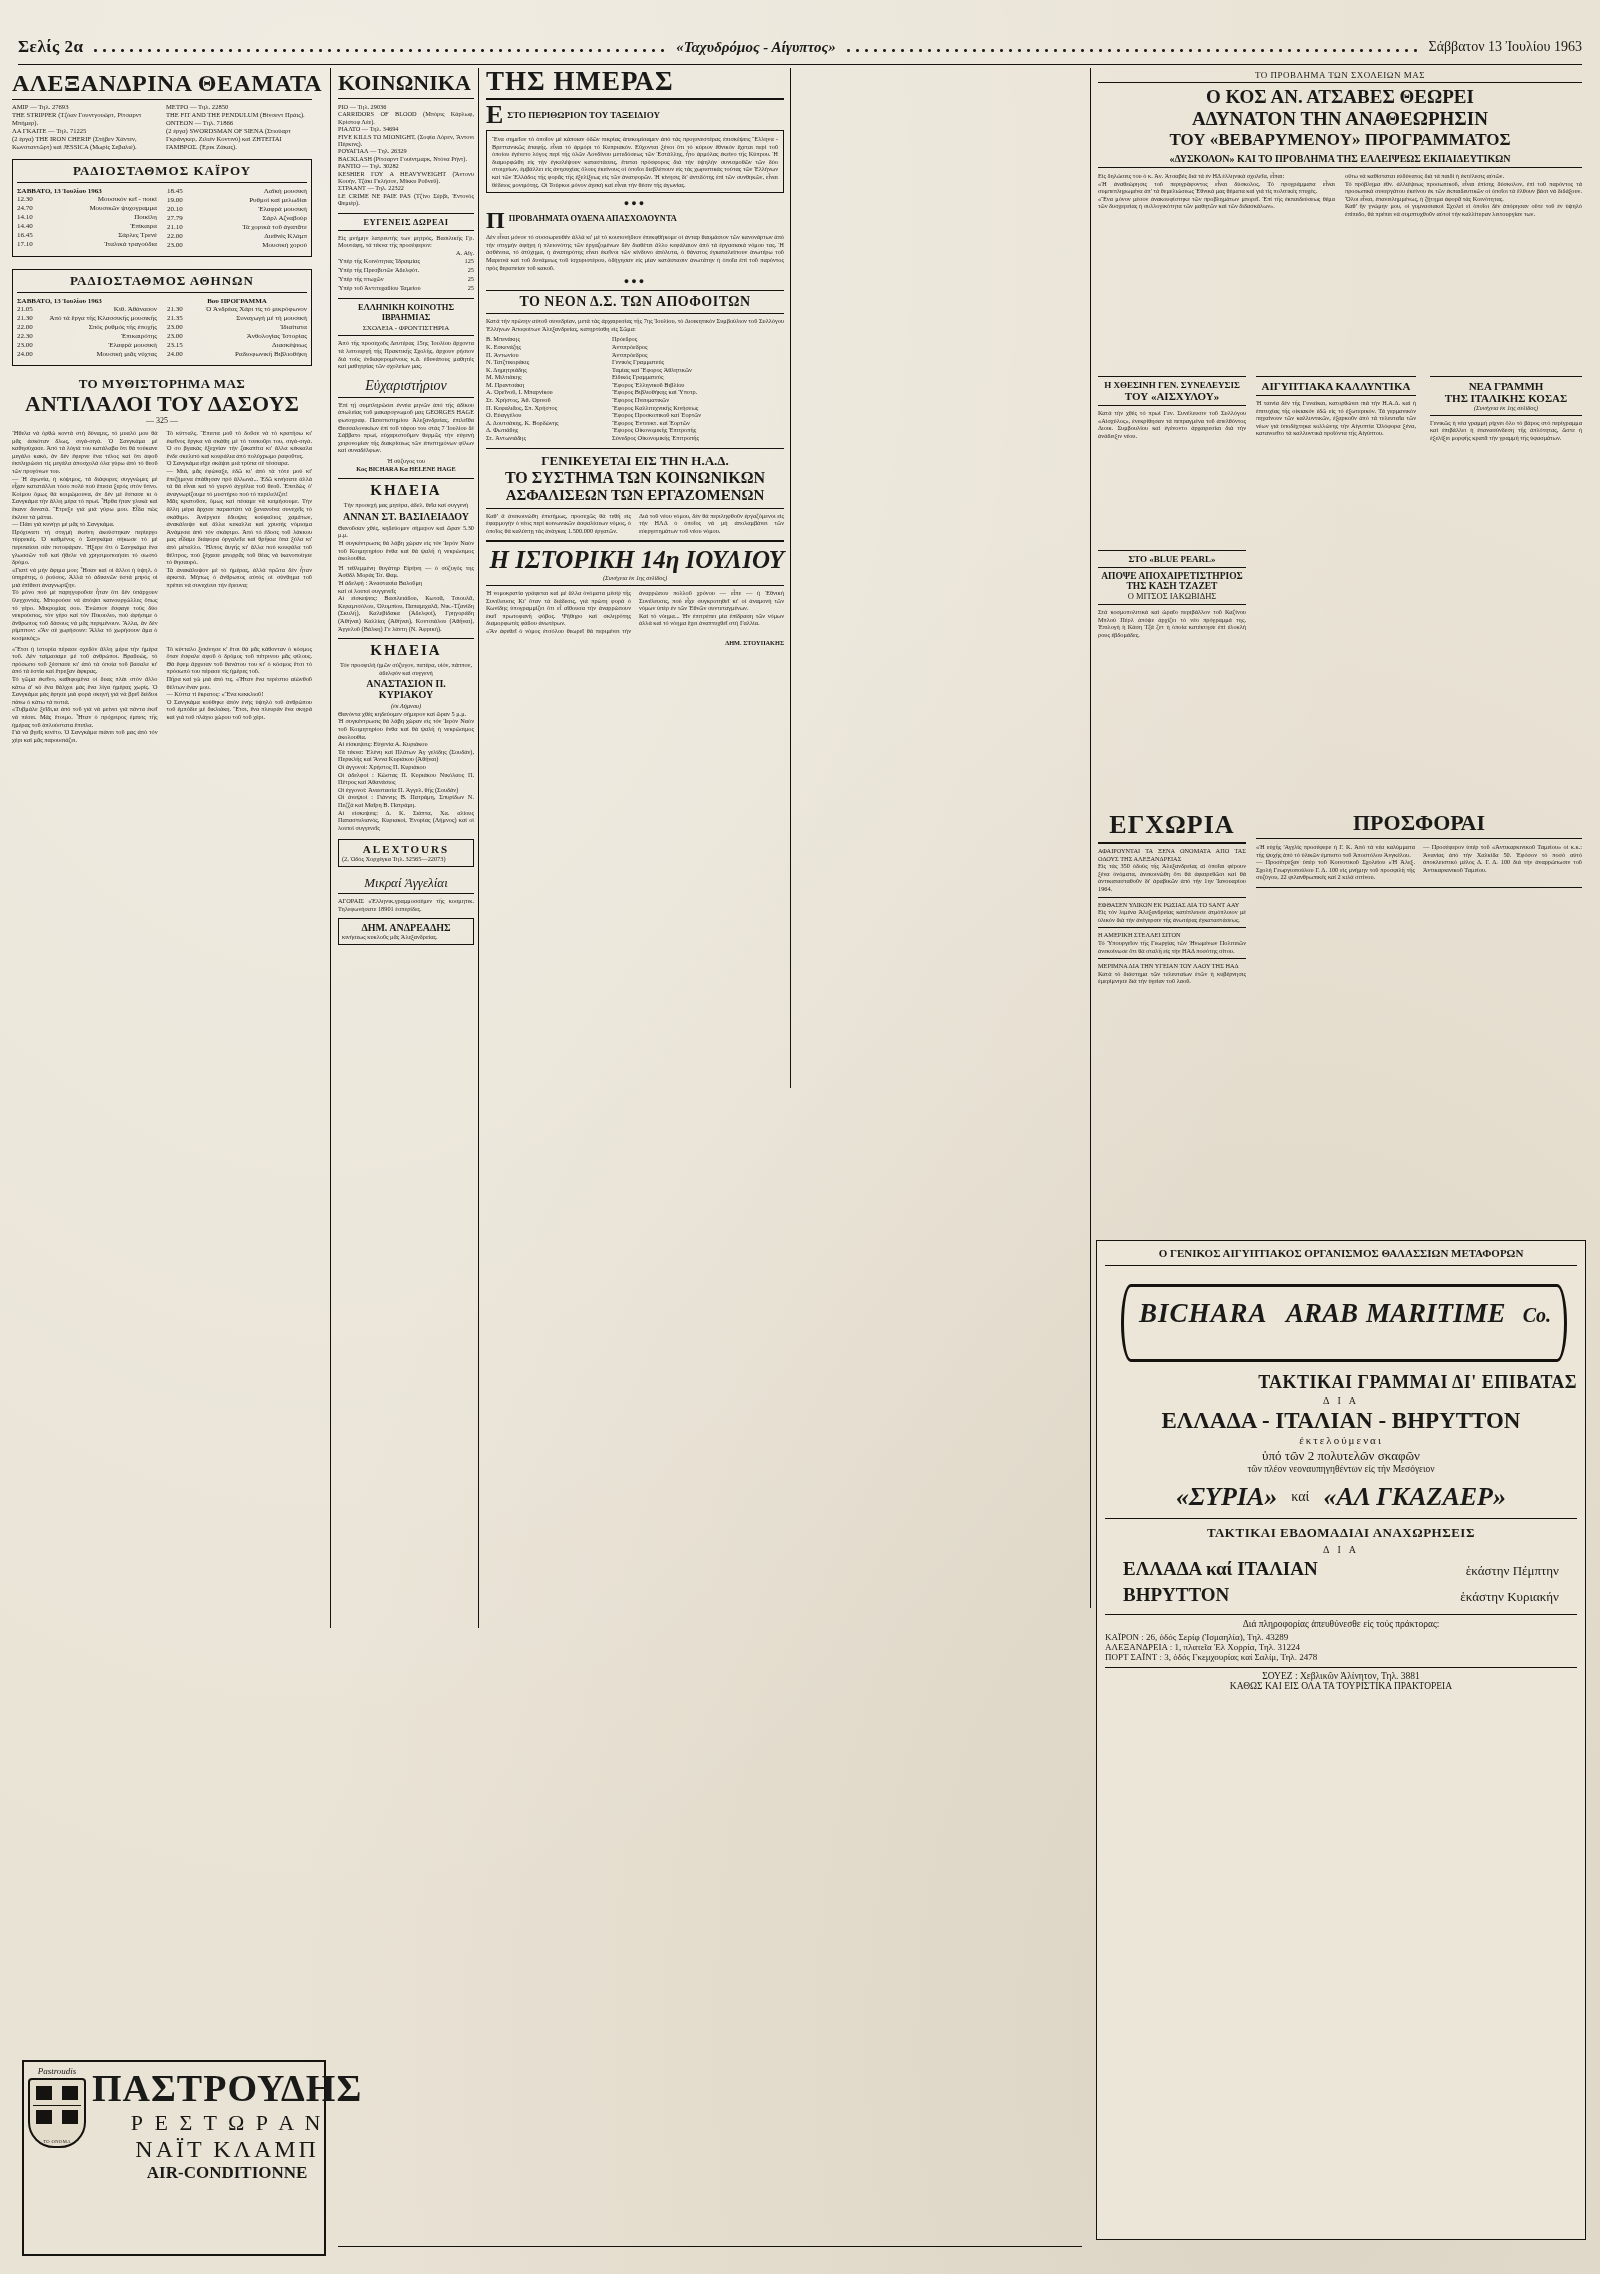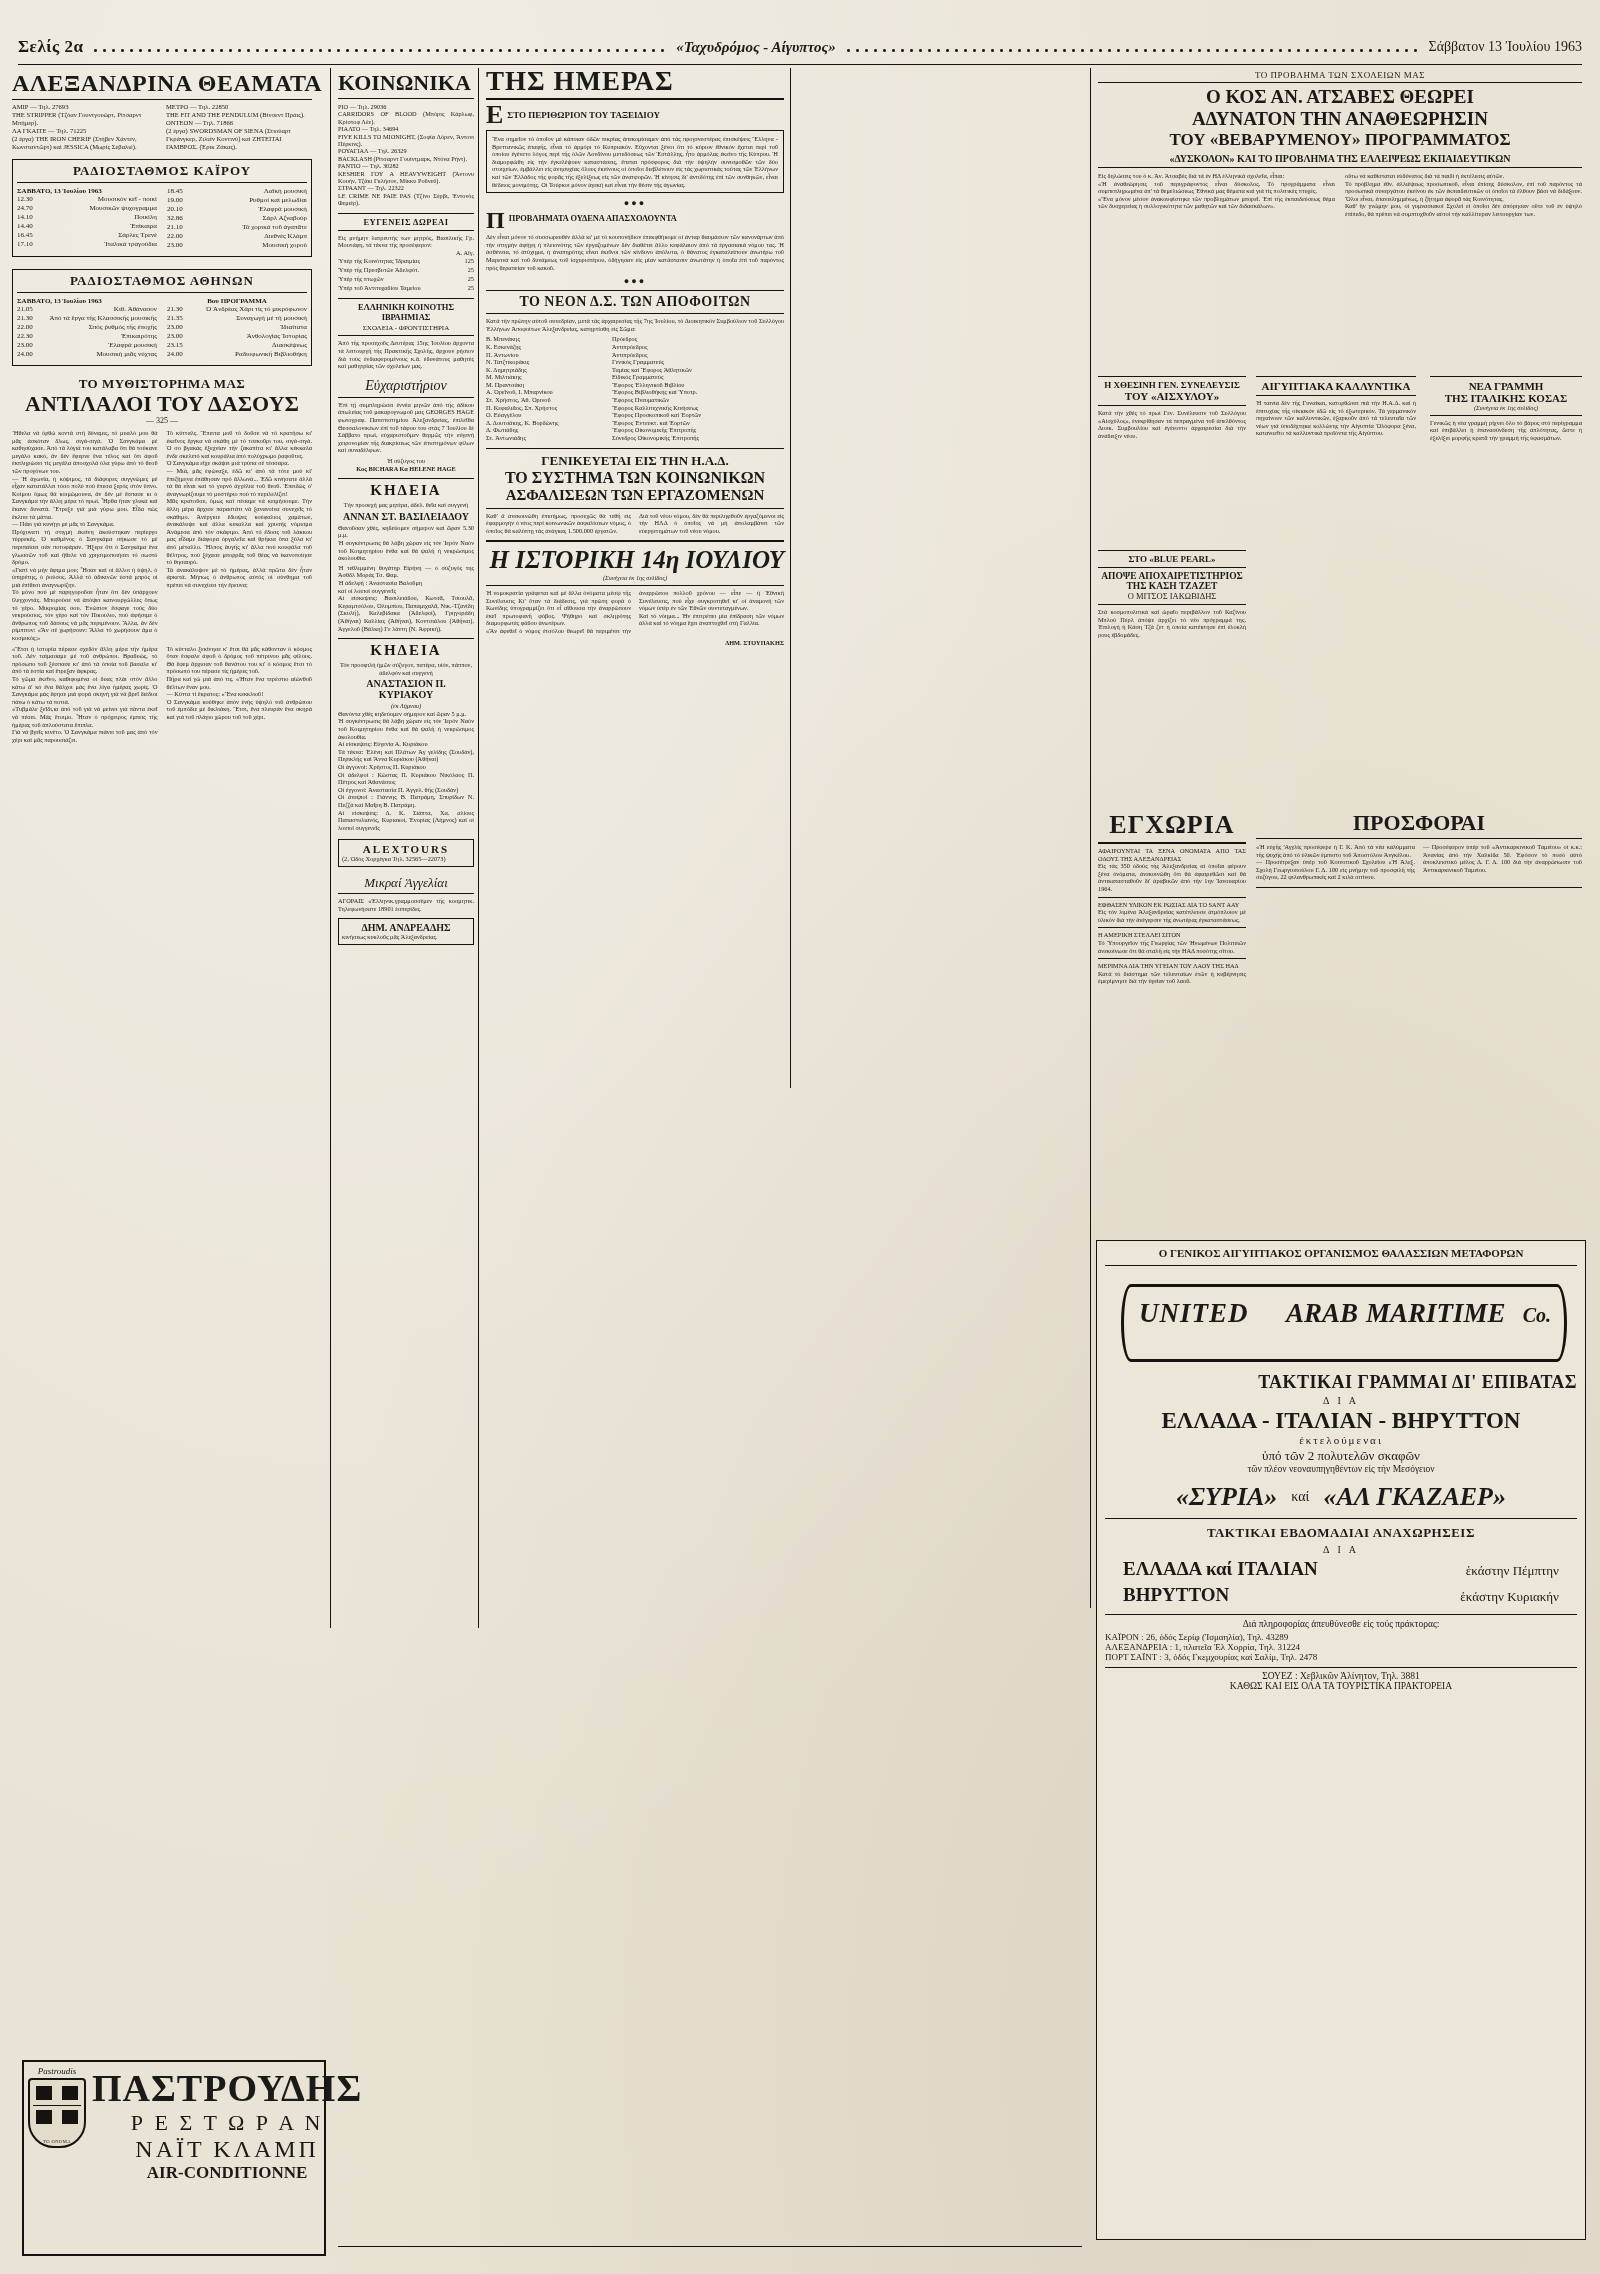--- a/index.html
+++ b/index.html
@@ -106,21 +106,21 @@
             </div>
           <div class="listrow">
               <span>19.00</span>
               <span>Ρυθμοί καί μελωδίαι</span>
             </div>
           <div class="listrow">
               <span>20.10</span>
               <span>Ἐλαφρά μουσική</span>
             </div>
           <div class="listrow">
-              <span>32.86</span>
+              <span>27.79</span>
               <span>Σάρλ Αζναβούρ</span>
             </div>
           <div class="listrow">
               <span>21.10</span>
               <span>Τά χορικά τοῦ ἀγαπᾶτε</span>
             </div>
           <div class="listrow">
               <span>22.00</span>
               <span>Διεθνές Κλάμπ</span>
             </div>
@@ -473,21 +473,21 @@
 — Προσέφερον ὑπέρ τοῦ «Ἀντικαρκινικοῦ Ταμείου» οἱ κ.κ.: Ἀνανίας ἀπό τήν Χαλκίδα 50. Ἐφόσον τό ποσό αὐτό ἀποκλειστικό μέλος Δ. Γ. Δ. 100 διά τήν ἀναρρώπωσιν τοῦ Ἀντικαρκινικοῦ Ταμείου.</div>
     <div class="rule" style="position:relative;width:326px;height:1px;margin:6px 0 3px;"></div>
   </div>
 
   <div class="adbox boxline" style="left:1096px;top:1240px;width:490px;height:1000px;padding:6px 8px;background:#ece6d8;">
     <div style="font-size:11px;font-weight:bold;text-align:center;line-height:13px;">Ο ΓΕΝΙΚΟΣ ΑΙΓΥΠΤΙΑΚΟΣ ΟΡΓΑΝΙΣΜΟΣ ΘΑΛΑΣΣΙΩΝ ΜΕΤΑΦΟΡΩΝ</div>
     <div class="rule" style="position:relative;width:100%;height:1px;margin:5px 0 8px;"></div>
 
     <div style="position:relative;height:92px;margin:0 auto 6px;width:440px;">
       <div style="position:absolute;left:0;top:10px;width:440px;height:72px;border:3px solid #15130f;border-radius:10px/40px;"></div>
-      <div style="position:absolute;left:18px;top:24px;font-size:27px;font-weight:bold;font-style:italic;letter-spacing:1px;">UNITED</div>
+      <div style="position:absolute;left:18px;top:24px;font-size:27px;font-weight:bold;font-style:italic;letter-spacing:1px;">BICHARA</div>
       <div style="position:absolute;left:165px;top:24px;font-size:27px;font-weight:bold;font-style:italic;">ARAB</div>
       <div style="position:absolute;left:245px;top:24px;font-size:27px;font-weight:bold;font-style:italic;">MARITIME</div>
       <div style="position:absolute;right:10px;top:30px;font-size:20px;font-weight:bold;font-style:italic;">Co.</div>
     </div>
 
     <div style="font-size:18px;font-weight:bold;text-align:right;letter-spacing:.5px;">ΤΑΚΤΙΚΑΙ ΓΡΑΜΜΑΙ ΔΙ' ΕΠΙΒΑΤΑΣ</div>
     <div style="font-size:10px;text-align:center;letter-spacing:3px;margin:2px 0;">Δ Ι Α</div>
     <div style="font-size:23px;font-weight:bold;text-align:center;">ΕΛΛΑΔΑ - ΙΤΑΛΙΑΝ - ΒΗΡΥΤΤΟΝ</div>
     <div style="font-size:11px;text-align:center;letter-spacing:2px;">ἐκτελούμεναι</div>
     <div style="font-size:13px;text-align:center;margin-top:2px;">ὑπό τῶν 2 πολυτελῶν σκαφῶν</div>

